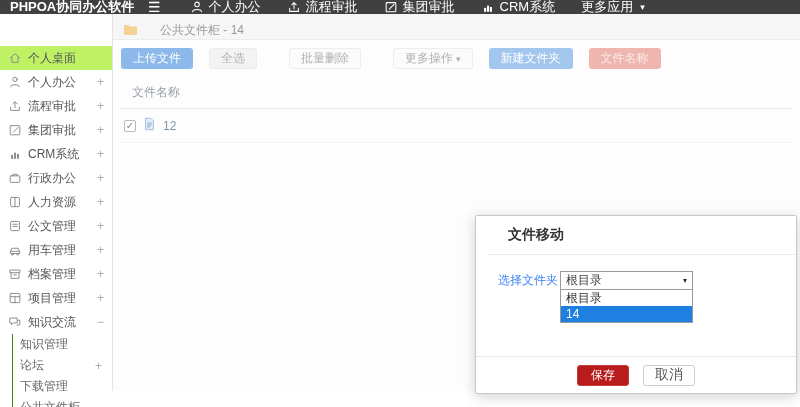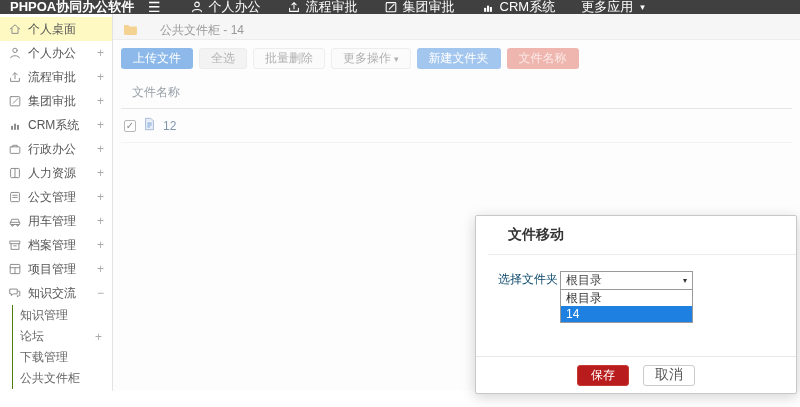--- a/index.html
+++ b/index.html
@@ -14,59 +14,59 @@
   .nav-item { display:flex; align-items:center; gap:5px; margin:0 13px; font-size:13px; cursor:pointer; white-space:nowrap; }
   .nav-item svg { display:block; }
   .nav-caret { font-size:9px; margin-left:2px; }
 
   
   .layout { display:flex; height:377px; }
 
   
   .sidebar { width:113px; background:#fff; border-right:1px solid #e3e3e3; padding-top:3px; flex:none; }
   .side-item { height:24px; display:flex; align-items:center; padding:0 8px; color:#555; cursor:pointer; }
-  .side-item.active { background:#fef9c3; }
+  .side-item.active { background:#bef264;margin-top:29px; }
   .side-item .icn { width:14px; height:14px; margin-right:6px; flex:none; display:flex; align-items:center; }
   .side-item .lbl { flex:1; font-size:12px; white-space:nowrap; }
   .side-item .exp { color:#aaa; font-size:12px; }
   .submenu { margin-left:12px; border-left:1px solid #4d7c0f; }
   .sub-item { height:21px; display:flex; align-items:center; padding:0 10px 0 7px; color:#666; cursor:pointer; }
   .sub-item .lbl { flex:1; font-size:12px; }
   .sub-item .exp { color:#aaa; }
 
   
   .main { flex:1; display:flex; flex-direction:column; background:#fdfdfd; min-width:0; }
   .breadcrumb { height:26px; background:#f6f6f6; border-bottom:1px solid #ececec;
     display:flex; align-items:flex-end; gap:22px; padding:0 10px; color:#9a9a9a; }
-  .toolbar { display:flex; gap:6px; padding:8px 8px 7px; align-items:center; }
+  .toolbar { display:flex; gap:16px; padding:8px 8px 7px; align-items:center; }
   .btn { height:21px; padding:0 11px; border-radius:3px; border:1px solid transparent;
     font-size:12px; display:flex; align-items:center; gap:3px; cursor:pointer;
     font-family:inherit; white-space:nowrap; }
   .btn-upload { background:#8cb9e9; color:#fff; }
   .btn-selectall { background:#f3f3f3; border-color:#ececec; color:#b3b3b3; }
-  .btn-plain { background:#fbfbfb; border-color:#ededed; color:#b0b0b0; }
+  .btn-plain { background:#fbfbfb; border-color:#ededed; color:#b0b0b0;margin-left:16px; }
   .btn-newfolder { background:#a3c6ee; color:#fff; }
   .btn-back { background:#efb6af; color:#fbe9e6; }
   .btn .caret { font-size:9px; }
 
   .table-header { margin:2px 8px 0; padding:6px 11px 7px; color:#98a0a8;
     border-bottom:1px solid #e6e6e6; }
   .file-row { margin:0 8px; padding:8px 3px; display:flex; align-items:center; gap:7px;
     border-bottom:1px solid #f3f3f3; color:#7e95ad; cursor:pointer; }
   .cb { width:12px; height:12px; border:1px solid #b8b8b8; border-radius:2px; background:#fff;
     color:#8a8a8a; font-size:10px; line-height:10px; text-align:center; cursor:pointer; }
 
   
   .modal { position:absolute; left:475px; top:215px; width:322px; height:179px; background:#fff;
     border:1px solid #c8c8c8; border-radius:2px; box-shadow:0 3px 14px rgba(0,0,0,.18);
     display:flex; flex-direction:column; z-index:10; }
   .modal-header { height:39px; flex:none; border-bottom:1px solid #ececec; display:flex;
     align-items:center; padding:0 20px; font-size:14px; font-weight:bold; color:#333;margin-left:12px; }
   .modal-body { flex:1; display:flex; padding:16px 0 0 22px; }
-  .form-label { width:62px; color:#0c4a6e; line-height:19px; flex:none;font-family:Liberation Mono, monospace; }
+  .form-label { width:62px; color:#3b82f6; line-height:19px; flex:none; }
   .select-wrap { position:relative; }
   .select { width:133px; height:19px; border:1px solid #9a9a9a; background:#fff; display:flex;
     align-items:center; justify-content:space-between; padding:0 5px; color:#444; cursor:pointer; }
   .select .sel-caret { font-size:8px; color:#333; }
   .options { position:absolute; top:19px; left:0; width:133px; background:#fff;
     border:1px solid #9a9a9a; border-top:none; z-index:5; }
   .option { height:16px; line-height:16px; padding:0 5px; color:#333; cursor:pointer; }
   .option.highlight { background:#1e80e0; color:#fff; }
   .modal-footer { height:37px; flex:none; border-top:1px solid #e8e8e8; display:flex;
     align-items:center; justify-content:center; gap:14px; }

